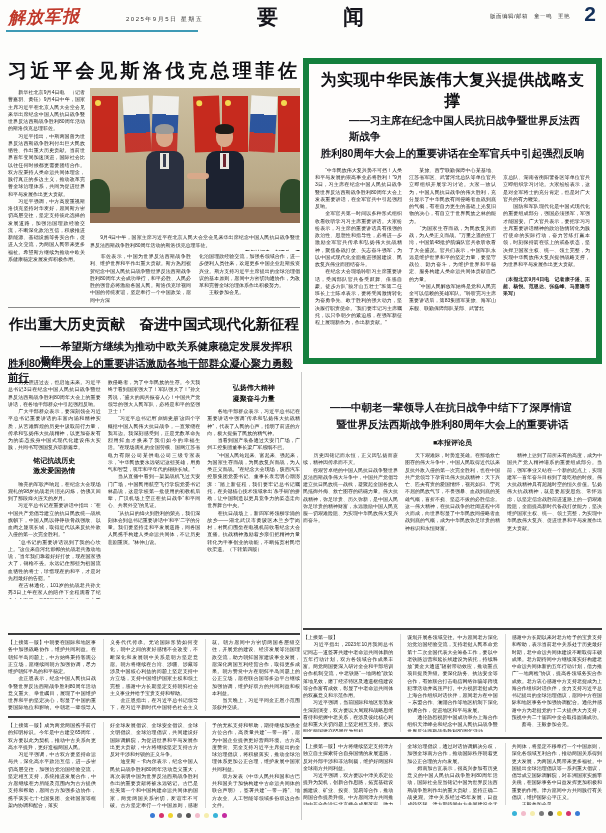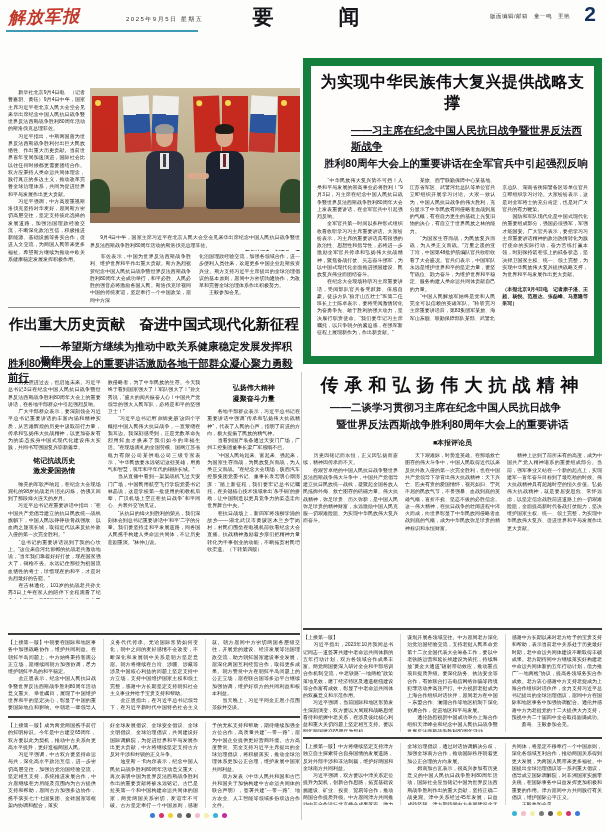--- a/index.html
+++ b/index.html
@@ -5,21 +5,21 @@
   * { margin:0; padding:0; box-sizing:border-box; }
   body { width:606px; height:833px; background:#f6f5f2; font-family:"Liberation Sans", sans-serif; }
   .page { position:relative; width:606px; height:833px; background:#fdfdfb; overflow:hidden; color:#1a1a1a; }
 
   
   .logo { position:absolute; left:8px; top:5px; width:112px; height:24px;
           font-family:"DejaVu Serif", serif; font-style:italic; font-weight:700;
           font-size:17px; color:#c0392b; transform:rotate(-1.5deg); letter-spacing:1px; }
   .mast-date { position:absolute; left:126px; top:15px; font-size:6px; letter-spacing:1.5px; color:#333; }
   .mast-rule { position:absolute; left:6px; top:30px; width:192px; height:2px; background:#3e9ab5; }
-  .section-title { position:absolute; left:226px; top:3px; width:160px; text-align:center;
+  .section-title { position:absolute; left:226px; top:3px; width:160px; text-align:right;
                    font-size:21px; font-weight:700; letter-spacing:22px; padding-left:22px; color:#15151c; }
   .mast-editors { position:absolute; right:36px; top:13px; font-size:5.5px; color:#333; letter-spacing:0.5px; }
   .mast-page { position:absolute; right:10px; top:2px; font-size:21px; font-weight:700; color:#14305a; }
 
   
   .tiny { font-size:5px; line-height:1.45; text-align:justify; color:#222; white-space:pre-line; overflow:hidden; }
   .tiny-serif { font-family:"DejaVu Serif", serif; color:#2a2a2a; }
   .cols { display:flex; gap:7px; }
   .cols > div { flex:1; overflow:hidden; }
   .subhead { display:block; font-size:7px; font-weight:700; text-align:center; line-height:1.5;
@@ -48,25 +48,25 @@
   .fig .tie { position:absolute; bottom:42px; left:21px; width:3px; height:13px; }
   .arm { position:absolute; bottom:44px; left:46%; width:22px; height:6px; background:#d8a98a; border-radius:3px; }
   .fico-caption { position:absolute; left:90px; top:227px; width:210px; height:24px; }
   .fico-credit { text-align:right; font-weight:700; }
   .fico-cola { position:absolute; left:90px; top:253px; width:101px; height:50px; }
   .fico-colb { position:absolute; left:199px; top:253px; width:101px; height:50px; }
   .left-rule { position:absolute; left:8px; top:307px; width:292px; height:1px; background:#8a8a8a; }
 
   
   .red-box { position:absolute; left:303px; top:58px; width:299px; height:306px;
-             border:8px solid #15803d; background:#fffdfc; padding:5px 6px; }
+             border:6px solid #15803d; background:#fffdfc; padding:5px 6px; }
   .red-title { font-size:16px; font-weight:700; text-align:center; letter-spacing:0.5px; color:#101014; margin-top:1px; }
   .red-sub { font-size:10.5px; font-weight:700; color:#15151c; line-height:1.55; }
-  .red-sub1 { padding-left:34px; margin-top:8px;text-decoration:underline; }
-  .red-sub2 { text-align:right; }
+  .red-sub1 { padding-left:34px; margin-top:0; }
+  .red-sub2 { text-align:center; }
   .red-cols { margin-top:6px; height:206px; }
 
   
   .hong-title { position:absolute; left:8px; top:315px; width:292px; text-align:center;
                 font-size:14.5px; font-weight:700; color:#101014; white-space:nowrap; }
   .hong-sub { position:absolute; font-size:10.5px; font-weight:700; color:#15151c; }
   .hong-sub1 { left:40px; top:340px; width:260px; }
   .hong-sub2 { left:8px; top:357px; width:292px;text-decoration:underline; }
   .hong-cols { position:absolute; left:8px; top:379px; width:292px; height:252px; }
 
@@ -105,20 +105,21 @@
 
 <div class="page">
 
   <div class="logo">解放军报</div>
   <div class="mast-date">2025年9月5日 星期五</div>
   <div class="mast-rule"></div>
   <div class="section-title">要　闻</div>
   <div class="mast-editors">版面编辑/邮箱　童一鸣　王艳</div>
   <div class="mast-page">2</div>
 
+  <div class="fico-headline">习近平会见斯洛伐克总理菲佐</div>
   <div class="fico-colleft tiny">　　新华社北京9月4日电　（记者曹嘉玥、黄钰）9月4日中午，国家主席习近平在北京人民大会堂会见来华出席纪念中国人民抗日战争暨世界反法西斯战争胜利80周年活动的斯洛伐克总理菲佐。
 　　习近平指出，中斯两国曾为世界反法西斯战争胜利付出巨大民族牺牲、作出重大历史贡献。当前世界百年变局加速演进，国际社会比以往任何时候都更需要团结合作。双方应秉持人类命运共同体理念，践行真正的多边主义，推动改革完善全球治理体系，共同为促进世界和平与发展作出更大贡献。
 　　习近平强调，中方高度重视斯洛伐克坚持对华友好，愿同斯方密切高层交往，坚定支持彼此选择的发展道路，加强治国理政经验交流，不断深化政治互信，积极推进新能源、基础设施等务实合作，促进人文交流，为两国人民带来更多福祉。希望斯方继续为推动中欧关系健康稳定发展发挥积极作用。</div>
 
   <div class="photo">
     <i class="flag flag-cn" style="left:2px;"></i>
     <i class="flag flag-sk" style="left:34px; transform:rotate(-3deg);"></i>
     <i class="flag flag-sk" style="left:62px; transform:rotate(2deg);"></i>
     <i class="flag flag-cn" style="left:104px; transform:rotate(-2deg);"></i>
     <i class="flag flag-cn" style="left:132px;"></i>
@@ -196,22 +197,21 @@
       <span class="subhead">弘扬伟大精神
 凝聚奋斗力量</span>
       <div class="tiny" style="height:218px;">　　各地干部群众表示，习近平总书记在重要讲话中强调“传承和弘扬伟大抗战精神”，代表了人民的心声，指明了前进的方向，极大提振了民族的精气神。
 　　当看到国产装备通过天安门广场，广州工控集团董事长梁广军感慨不已。
 　　“中国人民站起来、富起来、强起来，为国家生存而战，为民族复兴而战，为人类正义而战。”在纪念大会现场，陕西汽车控股集团党委书记、董事长袁宏明心潮澎湃：“踏上新征程，我们要牢记总书记嘱托，在关键核心技术领域拿出‘杀手锏’的拼劲，让中国制造以更具竞争力的姿态走向世界舞台中央。”
 　　在抗日战场上，新四军将领柳学涌的故乡——湖北武汉市黄陂区木兰乡宁岗村，村民们围坐在电视机前收看纪念大会直播。抗战精神激励着乡亲们把精神力量转化为干事创业的动能，不断拓宽村民增收渠道。（下转第四版）</div>
     </div>
   </div>
 
   <div class="vrule"></div>
-  <div class="comm-title">传承和弘扬伟大抗战精神</div>
-  <div class="comm-sub comm-sub1">——二谈学习贯彻习主席在纪念中国人民抗日战争</div>
+  <div class="comm-sub comm-sub1">——中朝老一辈领导人在抗日战争中结下了深厚情谊</div>
   <div class="comm-sub comm-sub2">暨世界反法西斯战争胜利80周年大会上的重要讲话</div>
   <div class="comm-byline">■本报评论员</div>
   <div class="cols comm-cols">
     <div class="tiny tiny-serif">　　历史因铭记而永恒，正义因弘扬而赓续，精神因传承而不灭。
 　　在艰苦卓绝的中国人民抗日战争暨世界反法西斯战争伟大斗争中，中国共产党倡导建立抗日民族统一战线，凝聚起全国各族人民抵御外侮、救亡图存的磅礴力量。伟大抗战精神，弥足珍贵、历久弥新，是中国人民弥足珍贵的精神财富，永远激励中国人民克服一切艰难险阻、为实现中华民族伟大复兴而奋斗。</div>
     <div class="tiny tiny-serif">　　天下艰难际，时势造英雄。在那场救亡图存的伟大斗争中，中国人民取得近代以来反抗外敌入侵的第一次完全胜利，也在中国共产党领导下孕育出伟大抗战精神：天下兴亡、匹夫有责的爱国情怀，视死如归、宁死不屈的民族气节，不畏强暴、血战到底的英雄气概，百折不挠、坚忍不拔的必胜信念。这一伟大精神，在抗日战争的壮阔进程中淬火而成，向世界彰显了中华民族同侵略者血战到底的气概，成为中华民族弥足珍贵的精神标识和永恒财富。</div>
     <div class="tiny tiny-serif">　　精神上达到了前所未有的高度，成为中国共产党人精神谱系的重要组成部分。当前，强军事业又站在一个新的起点上，实现建军一百年奋斗目标到了最吃劲的时候。伟大抗战精神具有超越时空的恒久价值。弘扬伟大抗战精神，就是要居安思危、常怀远虑，以坚定信念战胜前进道路上的一切艰难险阻，全面提高新时代备战打仗能力，坚决维护国家主权、统一、领土完整，为实现中华民族伟大复兴、促进世界和平与发展作出更大贡献。</div>
   </div>
 
   <div class="hrule r-l1"></div>

